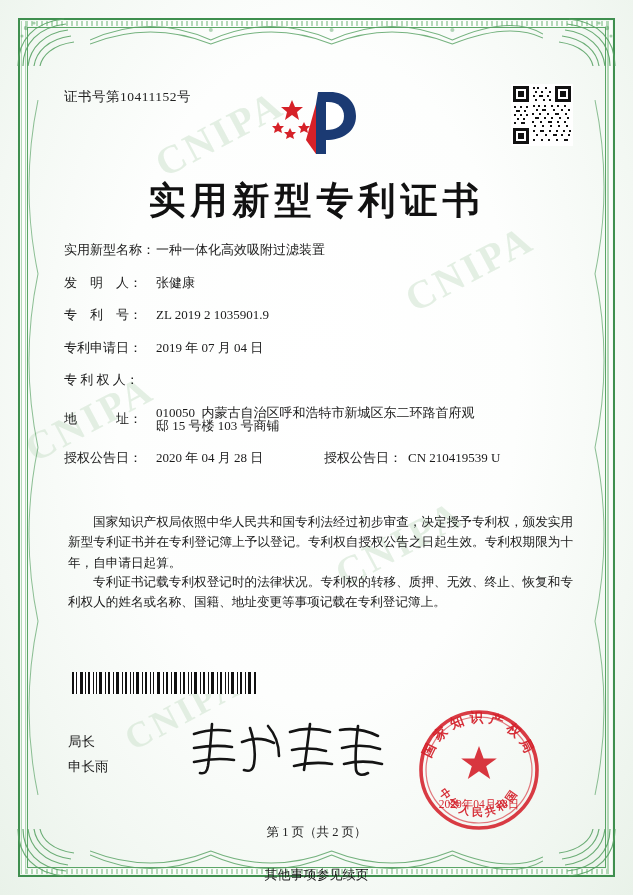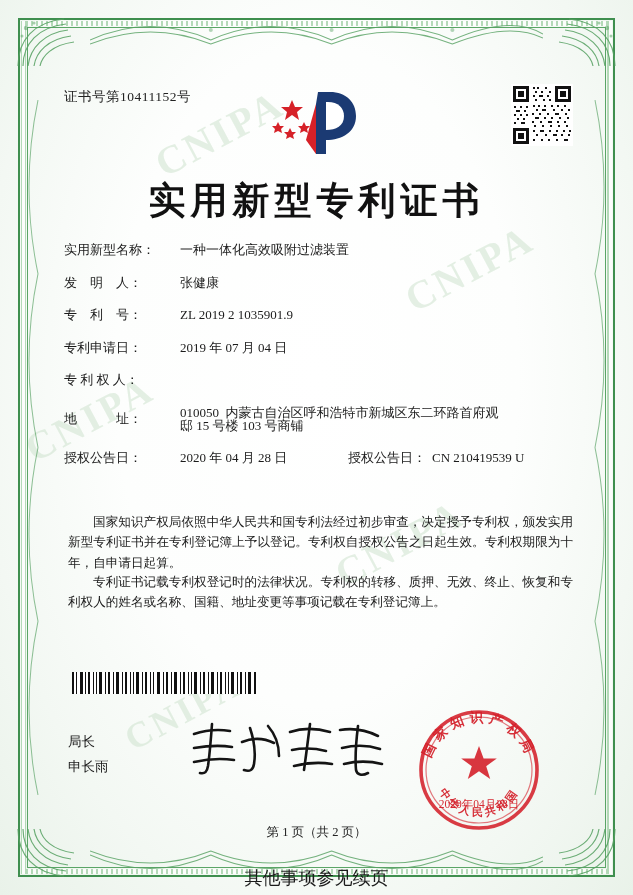--- a/index.html
+++ b/index.html
@@ -163,21 +163,20 @@
   }
   .label {
     width: 92px;
     flex: 0 0 92px;
     letter-spacing: 0px;
     white-space: nowrap;
   }
   .value {
     flex: 1;
     white-space: pre-wrap;
-    margin-left: 24px;
   }
   .row.double .label { width: 92px; flex: 0 0 92px; }
   .row.double .value { flex: 0 0 168px; }
   .row.double .label2 {
     width: 84px; flex: 0 0 84px;
     white-space: nowrap;
   }
   .row.double .value2 { flex: 1; }
 
   .para {
@@ -225,21 +224,21 @@
     top: 824px; left: 0; width: 513px;
     text-align: center;
     font-size: 12.5px;
     color: #222;
   }
 
   .footnote {
     position: absolute;
     top: 866px; left: 0; width: 513px;
     text-align: center;
-    font-size: 18px;
+    font-size: 13px;
     color: #1b1b1b;
   }
 </style>
 </head>
 <body>
 
 <div class="page">
 
   <div class="watermark wm1">CNIPA</div>
   <div class="watermark wm2">CNIPA</div>

